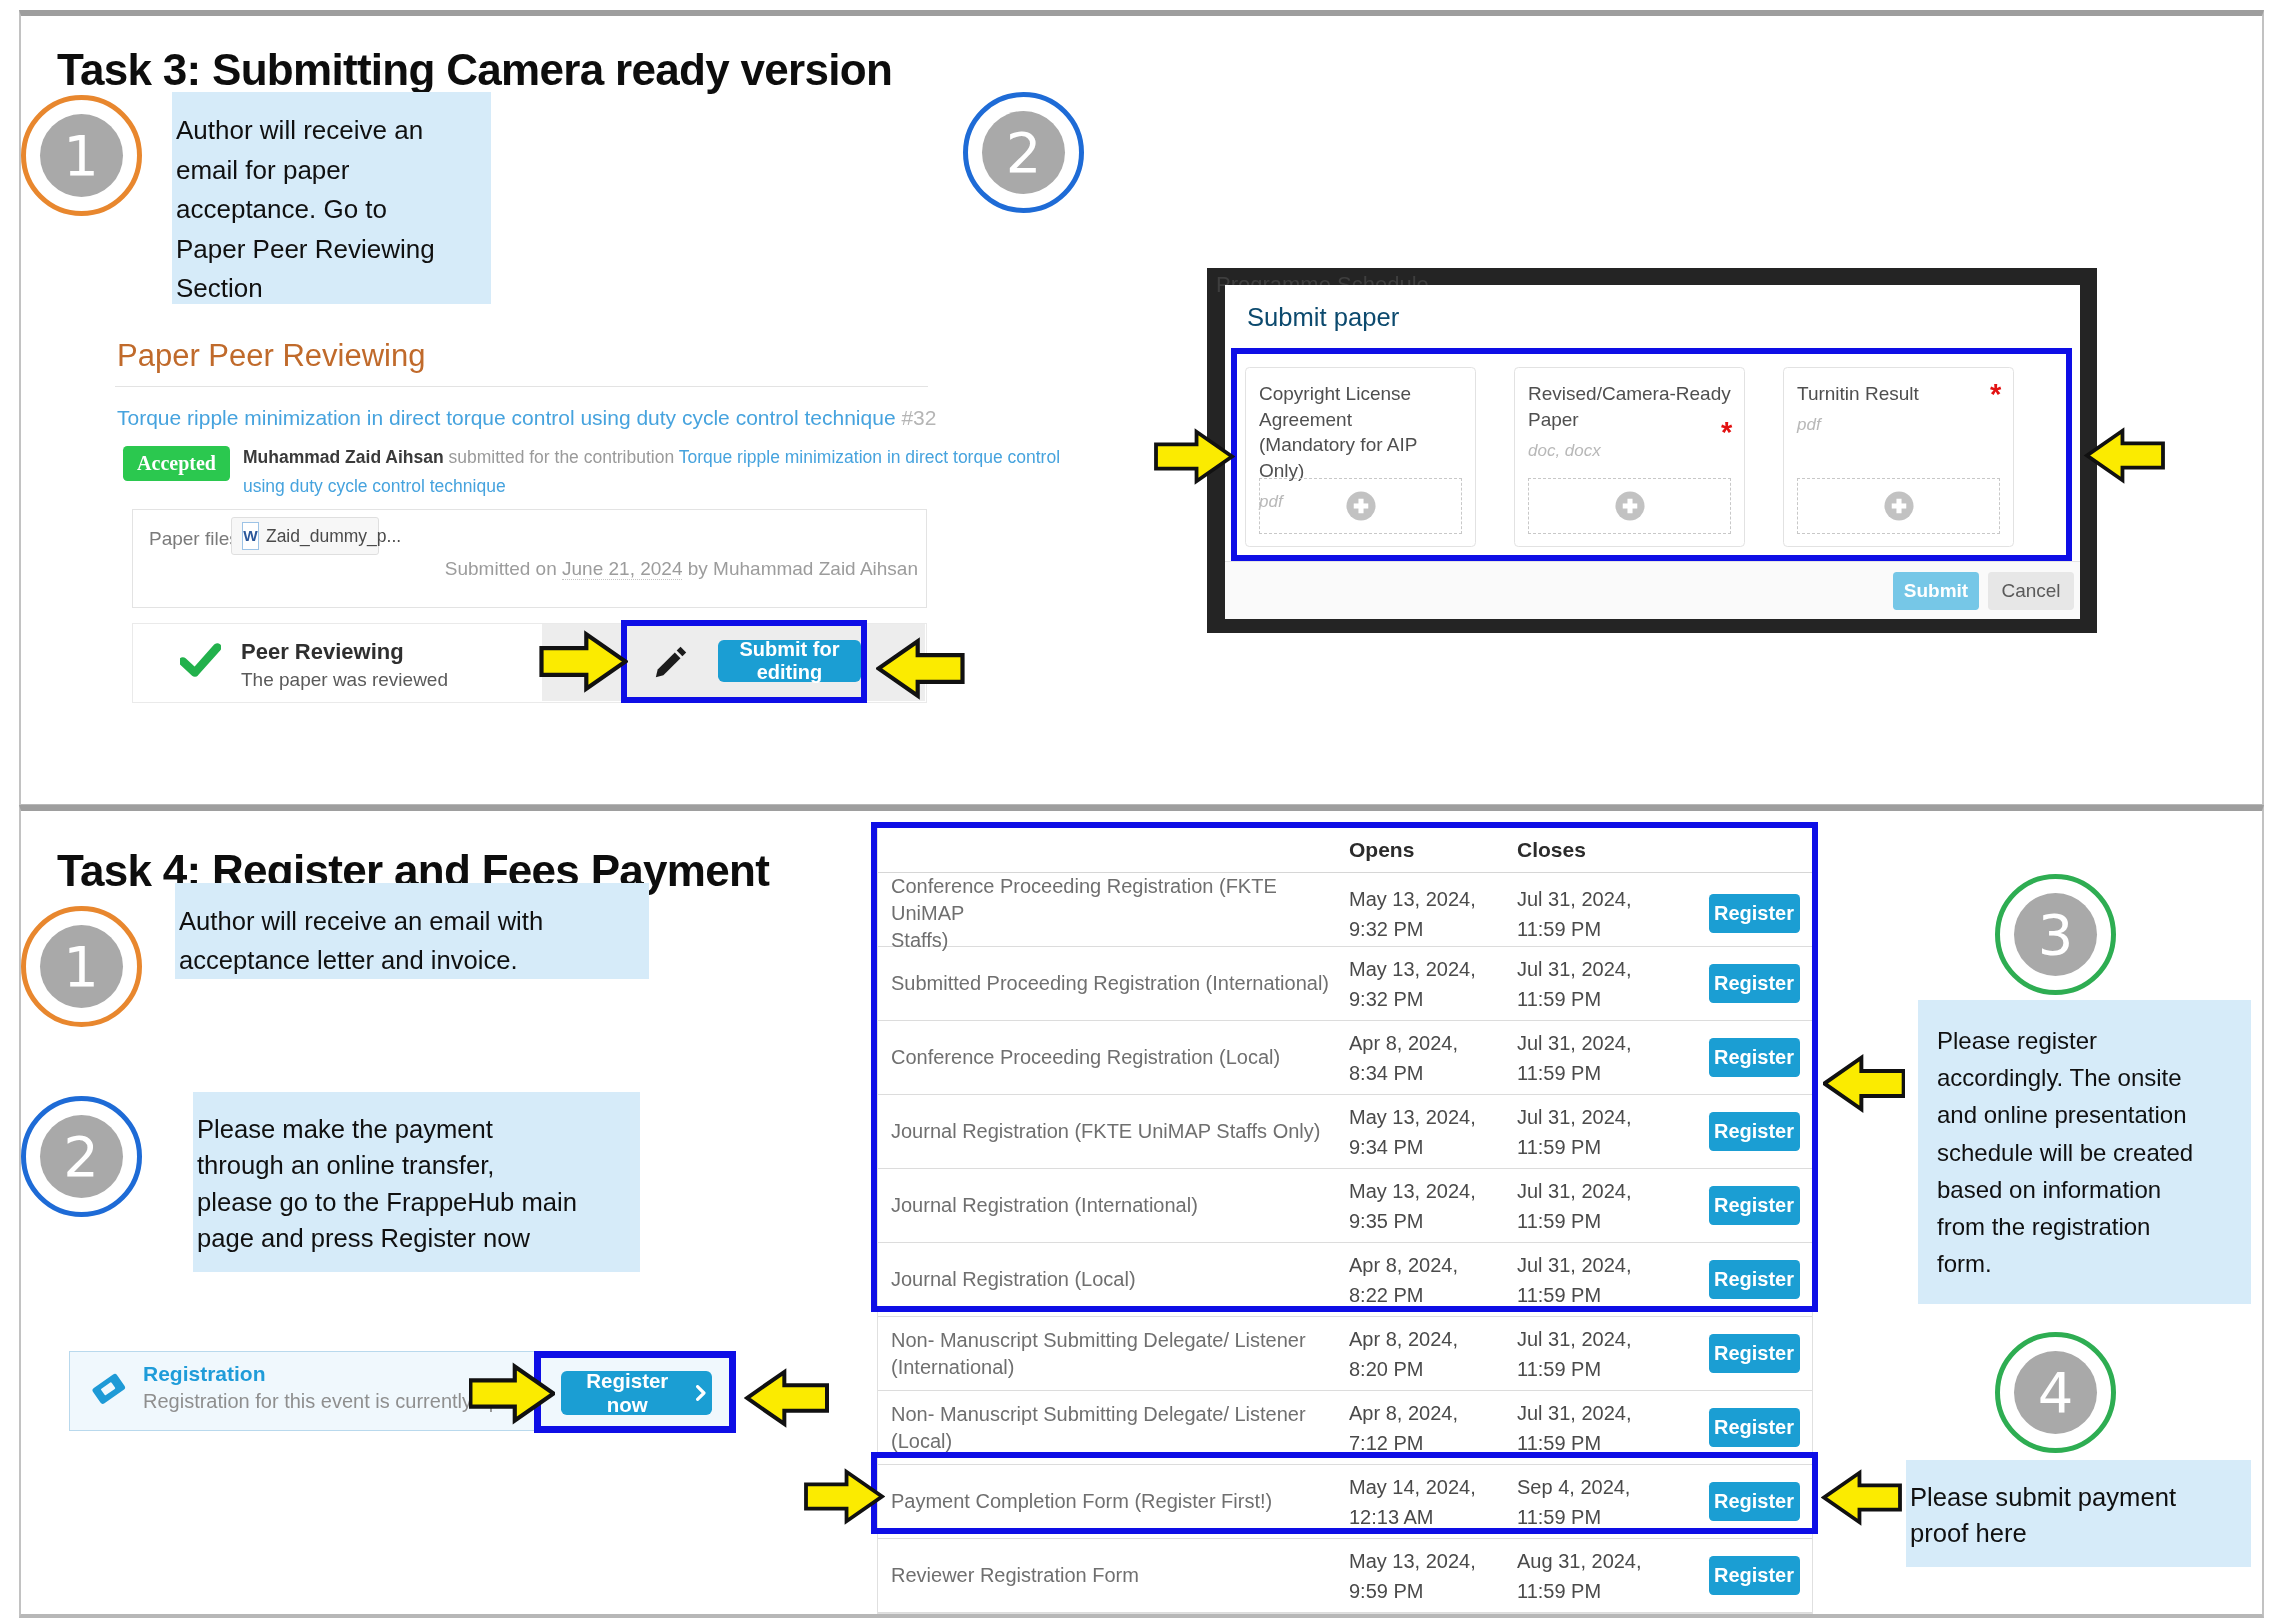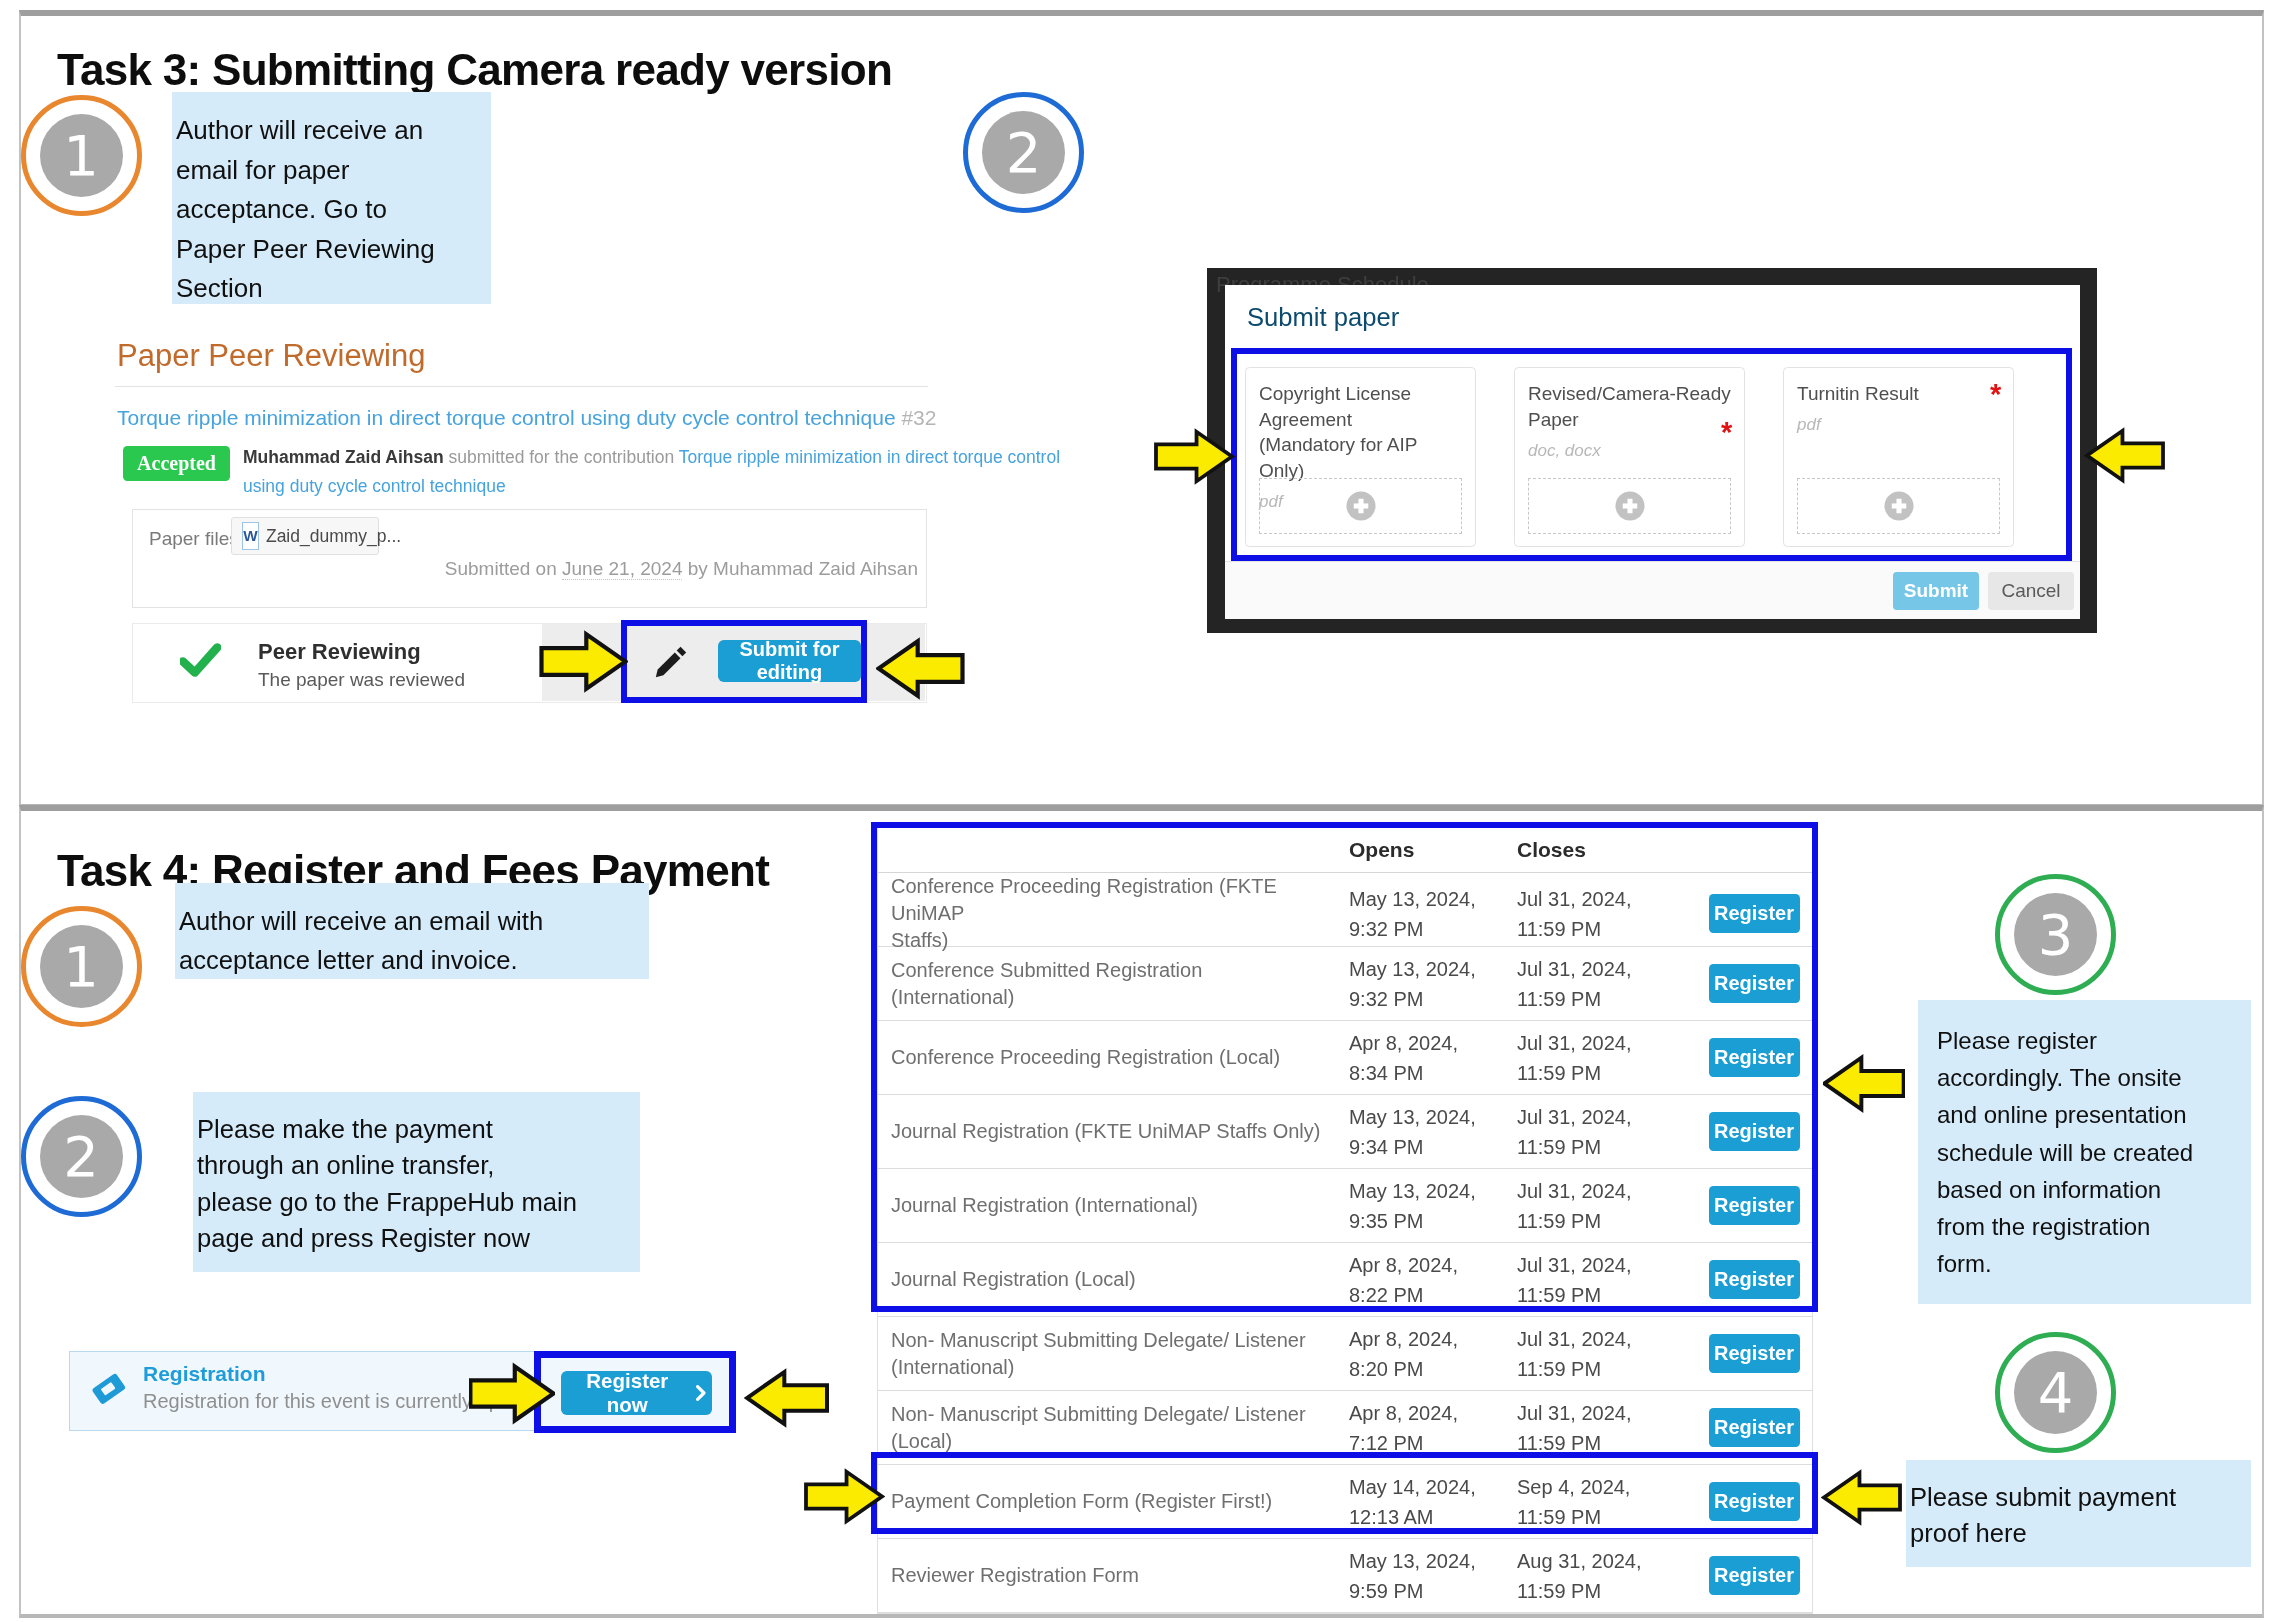--- a/index.html
+++ b/index.html
@@ -130,21 +130,21 @@
   </div>
   <div class="submitted" style="left:439px;top:558px;width:479px;">
     <span>Submitted on </span><span class="date">June 21, 2024</span><span> by Muhammad Zaid Aihsan</span>
   </div>
 
   <div class="card-box" style="left:132px;top:623px;width:795px;height:80px;border-color:#EAEAEA;"></div>
   <div class="peer-grey" style="left:542px;top:624px;width:383px;height:77px;"></div>
   <svg style="position:absolute;left:180px;top:642px;" width="41" height="35" viewBox="0 0 44 36">
     <polyline points="3,20 16,32 40,5" fill="none" stroke="#22B14C" stroke-width="9" stroke-linecap="round" stroke-linejoin="round"></polyline>
   </svg>
-  <div style="position:absolute;left:258px;top:639px;">
+  <div style="position:absolute;left:241px;top:639px;">
     <div class="peer-title">Peer Reviewing</div>
     <div class="peer-sub">The paper was reviewed</div>
   </div>
   <svg style="position:absolute;left:652px;top:643px;" width="38" height="38" viewBox="0 0 40 40">
     <path d="M6 28 L24 10 L30 16 L12 34 L4 36 Z" fill="#1c1c1c"></path>
     <path d="M26 8 L30 4 L36 10 L32 14 Z" fill="#1c1c1c"></path>
   </svg>
   <button class="tealbtn" style="position:absolute;left:718px;top:640px;width:143px;height:42px;">Submit for editing</button>
 
   <div class="overlay" style="left:1207px;top:268px;width:890px;height:365px;"></div>
@@ -246,21 +246,21 @@
     <div class="tname">Conference Proceeding Registration (FKTE UniMAP
 Staffs)</div>
     <div class="topens">May 13, 2024,
 9:32 PM</div>
     <div class="tcloses">Jul 31, 2024,
 11:59 PM</div>
     <button class="tealbtn rowbtn">Register</button>
   </div>
 
   <div class="trow">
-    <div class="tname">Conference Submitted Registration (International)</div>
+    <div class="tname">Submitted Proceeding Registration (International)</div>
     <div class="topens">May 13, 2024,
 9:32 PM</div>
     <div class="tcloses">Jul 31, 2024,
 11:59 PM</div>
     <button class="tealbtn rowbtn">Register</button>
   </div>
 
   <div class="trow">
     <div class="tname">Conference Proceeding Registration (Local)</div>
     <div class="topens">Apr 8, 2024, 8:34 PM</div>

